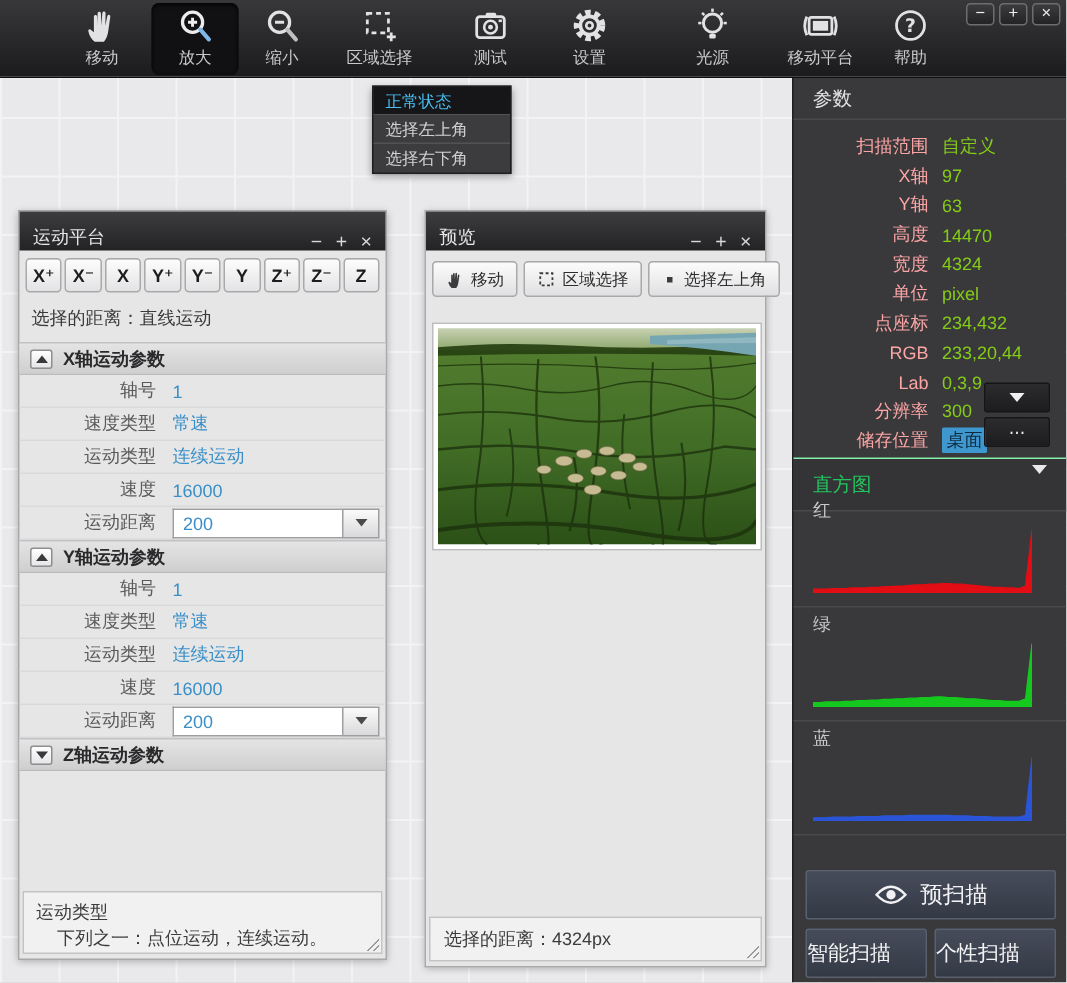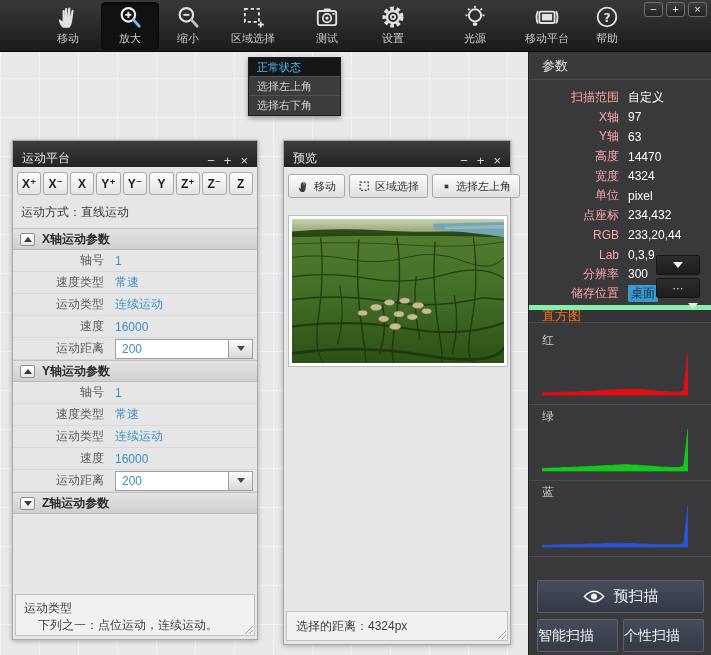--- a/index.html
+++ b/index.html
@@ -133,36 +133,36 @@
   .right-panel {
     position:absolute; left:528px; top:52px; width:183px; height:603px;
     background:#39393b; border-left:1px solid #1f1f21; color:#c8c8ca;
   }
   .rp-header {
     height:28px; display:flex; align-items:center; padding:0 13px;
     font-size:13px; color:#e4e4e6; border-bottom:1px solid #4a4a4d;
   }
   .rrow { height:19.6px; display:flex; align-items:center; font-size:12px; }
   .rrow .rlbl { width:99px; text-align:right; color:#fca5a5; padding-right:9px; }
-  .rrow .rval { color:#ffffff; }
+  .rrow .rval { color:#84cc16; }
   .rrow .rval.sel { background:#3f97cf; color:#0d2a3e; padding:0 3px; border-radius:1px; }
   .side-btns {
     position:absolute; left:127px; top:203px; width:44px;
     display:flex; flex-direction:column; gap:3px;
   }
   .sbtn {
     height:20px; background:linear-gradient(#2c2c2e,#1d1d1f); border:1px solid #151517;
     border-radius:2px; display:flex; align-items:center; justify-content:center;
     color:#f0f0f2; font-size:11px; cursor:pointer;
   }
   .sbtn .tri-dn { border-top-color:#f0f0f2; border-left-width:5px; border-right-width:5px; border-top-width:6px; }
   .hist-header {
-    position:absolute; left:0; top:253px; width:100%; height:18px;
-    display:flex; align-items:center; padding:0 13px; font-size:13px; color:#f97316;
-    border-top:5px solid #86efac; border-bottom:1px solid #4a4a4d; background:#343436;
+    position:absolute; left:0; top:253px; width:100%; height:36px;
+    display:flex; align-items:center; padding:0 13px; font-size:13px; color:#22c55e;
+    border-top:1px solid #86efac; border-bottom:1px solid #4a4a4d; background:#343436;
   }
   .hist-header .harrow { margin-left:auto; cursor:pointer; }
   .hist-header .harrow .tri-dn { border-top-color:#e8e8ea; border-left-width:5px; border-right-width:5px; border-top-width:6px; }
   .hist-block { position:absolute; left:0; width:100%; }
   .hist-label { font-size:12px; color:#cacacc; padding-left:13px; }
   .hist-canvas { display:block; margin:2px 13px 0 13px; width:146px; height:46px; }
   .hist-sep { position:absolute; left:0; width:100%; height:1px; background:#4a4a4d; }
   .prescan-btn {
     position:absolute; left:8px; top:528px; width:167px; height:33px;
     background:linear-gradient(#464c59,#333945); border:1px solid #596070; border-radius:2px;
@@ -297,21 +297,21 @@
       <div class="axisbtn">X⁻</div>
       <div class="axisbtn">X</div>
       <div class="axisbtn">Y⁺</div>
       <div class="axisbtn">Y⁻</div>
       <div class="axisbtn">Y</div>
       <div class="axisbtn">Z⁺</div>
       <div class="axisbtn">Z⁻</div>
       <div class="axisbtn">Z</div>
     </div>
 
-    <div class="mode-row">运动方式：直线运动</div>
+    <div class="mode-row">选择的距离：直线运动</div>
 
     <div class="sechead">
       <span class="collapse-box">
           <span class="tri-up"></span>
         </span>
       <span>X轴运动参数</span>
     </div>
     <div class="prow">
       <span class="lbl">轴号</span>
       <span class="val">1</span>

